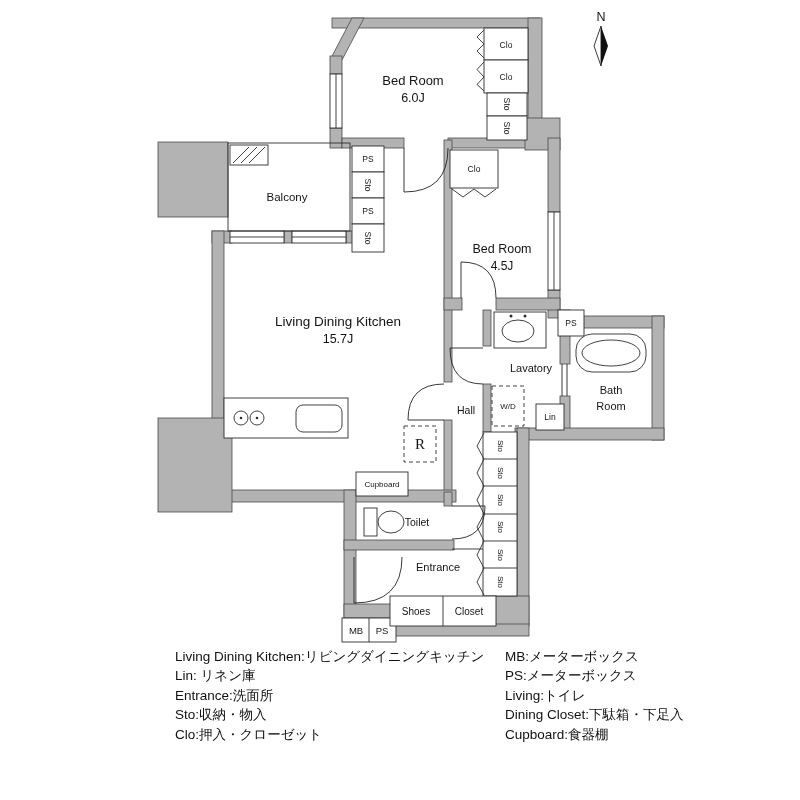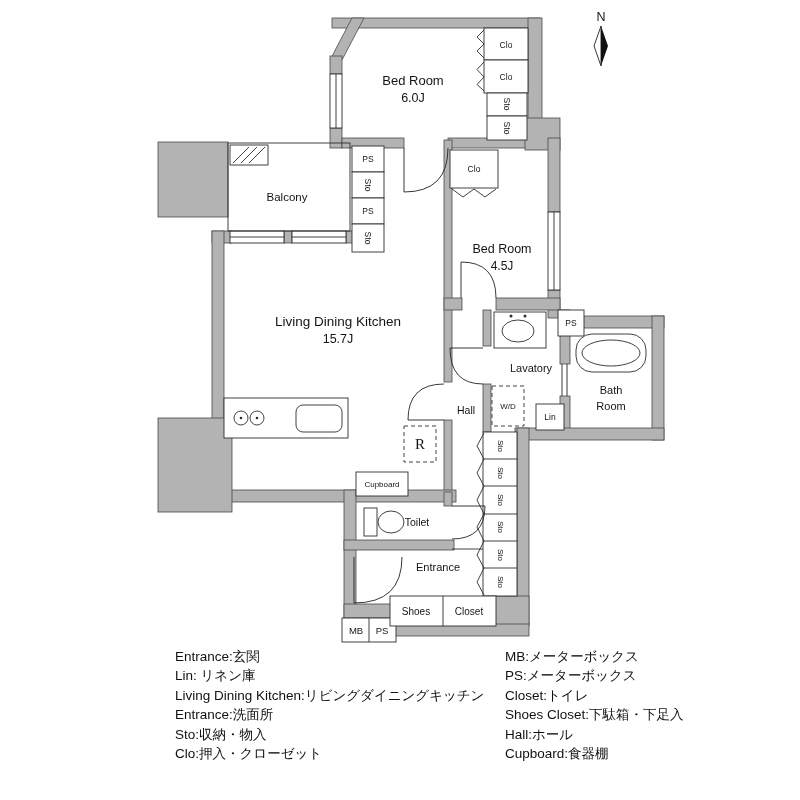--- a/index.html
+++ b/index.html
@@ -195,30 +195,28 @@
     <text x="500" y="527" font-size="8" transform="rotate(90 500 527)">Sto</text>
     <text x="500" y="555" font-size="8" transform="rotate(90 500 555)">Sto</text>
     <text x="500" y="582" font-size="8" transform="rotate(90 500 582)">Sto</text>
     <text x="356" y="630" font-size="9.5">MB</text>
     <text x="382" y="630" font-size="9.5">PS</text>
   </g>
 </svg>
 
   <div class="legend">
     <div class="col col-left">
-      <div>Entrance:玄関</div>
+      <div>Living Dining Kitchen:リビングダイニングキッチン</div>
       <div>Lin: リネン庫</div>
-      <div>Living Dining Kitchen:リビングダイニングキッチン</div>
       <div>Entrance:洗面所</div>
       <div>Sto:収納・物入</div>
       <div>Clo:押入・クローゼット</div>
     </div>
     <div class="col col-right">
       <div>MB:メーターボックス</div>
       <div>PS:メーターボックス</div>
-      <div>Closet:トイレ</div>
-      <div>Shoes Closet:下駄箱・下足入</div>
-      <div>Hall:ホール</div>
+      <div>Living:トイレ</div>
+      <div>Dining Closet:下駄箱・下足入</div>
       <div>Cupboard:食器棚</div>
     </div>
   </div>
 
 </div>
 
 </body></html>

